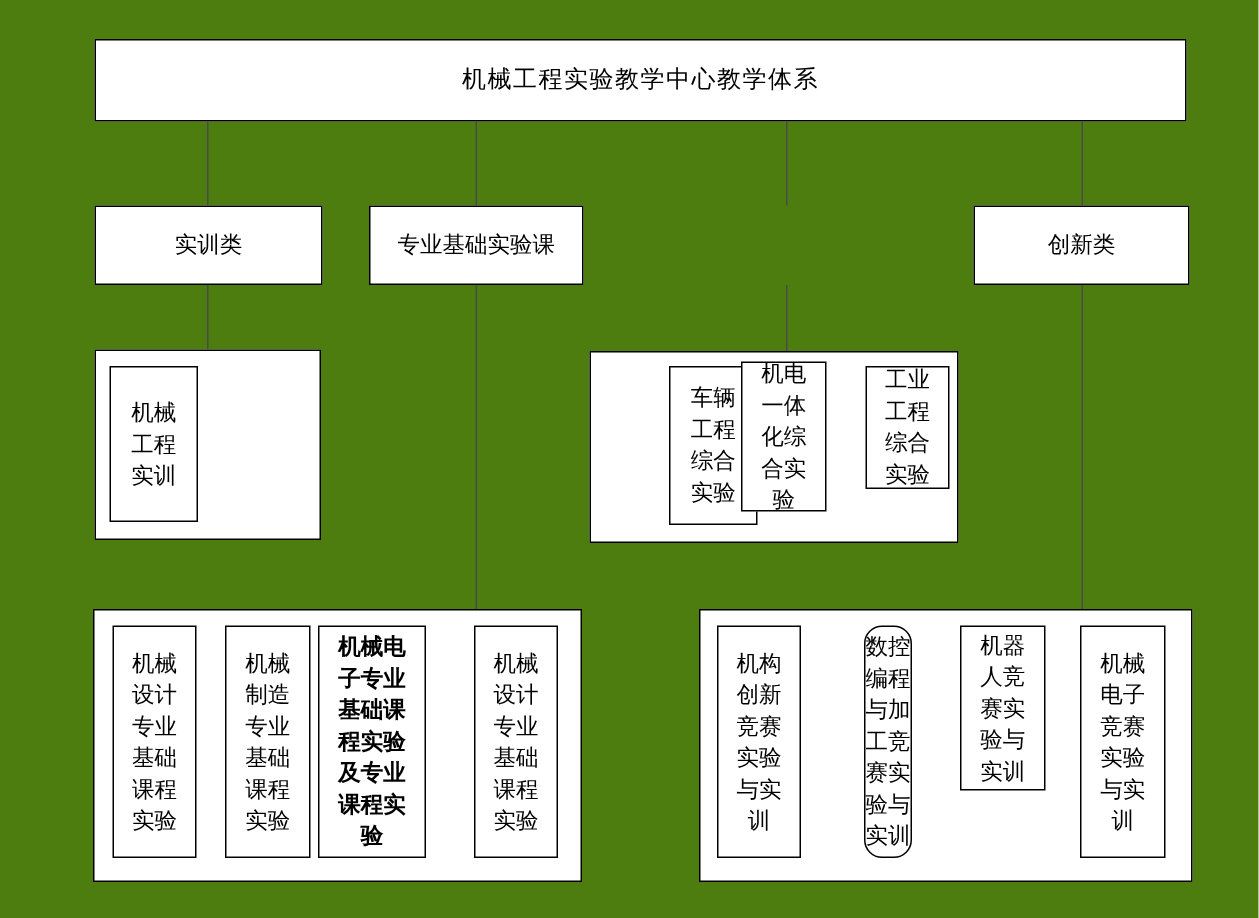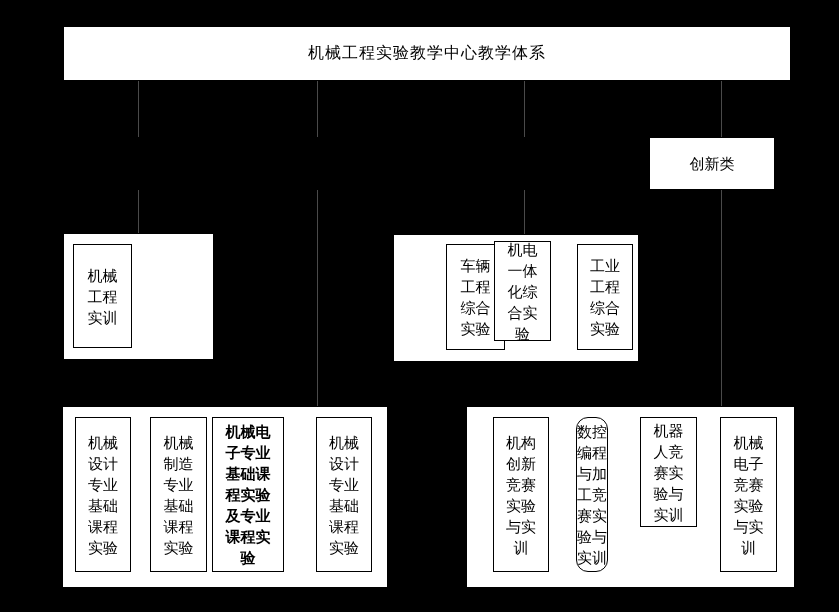--- a/index.html
+++ b/index.html
@@ -1,20 +1,20 @@
 <!DOCTYPE html>
 <html><head>
 <meta charset="utf-8">
 <style>
   html, body { margin: 0; padding: 0; background: #ffffff; }
   .canvas {
     position: relative;
     width: 839px;
     height: 612px;
-    background: #000000;
+    background: #4d7c0f;
     font-family: "Liberation Sans", "DejaVu Sans", sans-serif;
     color: #000000;
     overflow: hidden;
   }
   .box {
     position: absolute;
     box-sizing: border-box;
     border: 1px solid #000000;
     background: #ffffff;
     display: flex;
@@ -39,21 +39,23 @@
 
 <div class="canvas">
 
   <div class="box root-box" style="left:63px; top:26px; width:728px; height:55px;">机械工程实验教学中心教学体系</div>
 
   <div class="vline" style="left:138px; top:81px; height:56px;"></div>
   <div class="vline" style="left:317px; top:81px; height:56px;"></div>
   <div class="vline" style="left:524px; top:81px; height:56px;"></div>
   <div class="vline" style="left:721px; top:81px; height:56px;"></div>
 
-  <div class="box cat-box" style="left:649px; top:137px; width:126px; height:53px;">创新类</div>
+  <div class="box cat-box" style="left:63px;  top:137px; width:152px; height:53px;">实训类</div>
+  <div class="box cat-box" style="left:246px; top:137px; width:143px; height:53px;">专业基础实验课</div>
+  <div class="box cat-box" style="left:649px; top:137px; width:144px; height:53px;">创新类</div>
 
   <div class="vline" style="left:138px; top:190px; height:43px;"></div>
   <div class="vline" style="left:317px; top:190px; height:216px;"></div>
   <div class="vline" style="left:524px; top:190px; height:44px;"></div>
   <div class="vline" style="left:721px; top:190px; height:216px;"></div>
 
   <div class="box group-box" style="left:63px; top:233px; width:151px; height:127px;"></div>
   <div class="box leaf-box" style="left:73px;  top:244px; width:59px; height:104px;">机械
 工程
 实训</div>
@@ -61,21 +63,21 @@
   <div class="box group-box" style="left:393px; top:234px; width:246px; height:128px;"></div>
   <div class="box leaf-box" style="left:409px; top:244px; width:59px; height:106px;margin-left:37px;">车辆
 工程
 综合
 实验</div>
   <div class="box leaf-box" style="left:494px; top:241px; width:57px; height:100px;">机电
 一体
 化综
 合实
 验</div>
-  <div class="box leaf-box" style="left:577px; top:244px; width:56px; height:106px;">工业
+  <div class="box leaf-box" style="left:577px; top:244px; width:56px; height:82px;">工业
 工程
 综合
 实验</div>
 
   <div class="box group-box" style="left:62px; top:406px; width:326px; height:182px;"></div>
   <div class="box leaf-box" style="left:75px;  top:417px; width:56px; height:155px;">机械
 设计
 专业
 基础
 课程
@@ -94,21 +96,21 @@
 课程实
 验</div>
   <div class="box leaf-box" style="left:316px; top:417px; width:56px; height:155px;">机械
 设计
 专业
 基础
 课程
 实验</div>
 
   <div class="box group-box" style="left:466px; top:406px; width:329px; height:182px;"></div>
-  <div class="box leaf-box" style="left:478px; top:417px; width:56px; height:155px;margin-left:15px;">机构
+  <div class="box leaf-box" style="left:478px; top:417px; width:56px; height:155px;">机构
 创新
 竞赛
 实验
 与实
 训</div>
   <div class="box leaf-box" style="left:576px; top:417px; width:32px; height:155px;border-radius:12px;">数控
 编程
 与加
 工竞
 赛实

